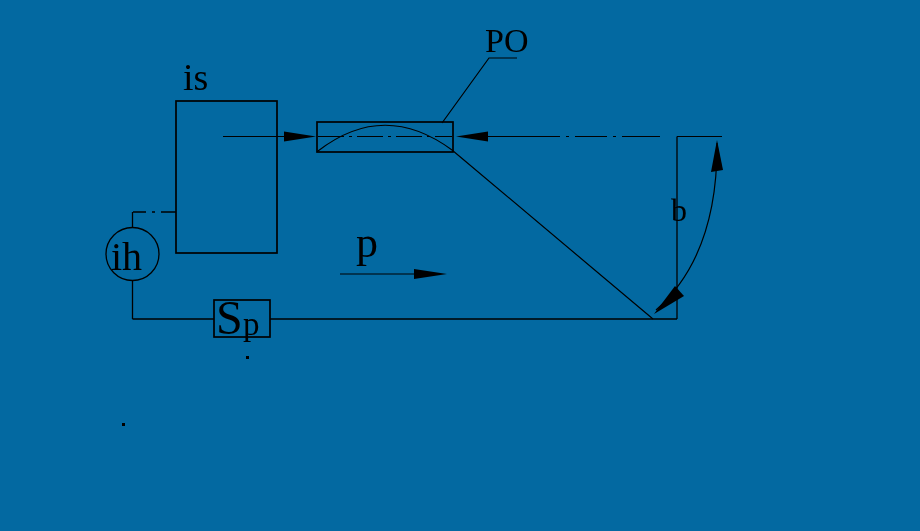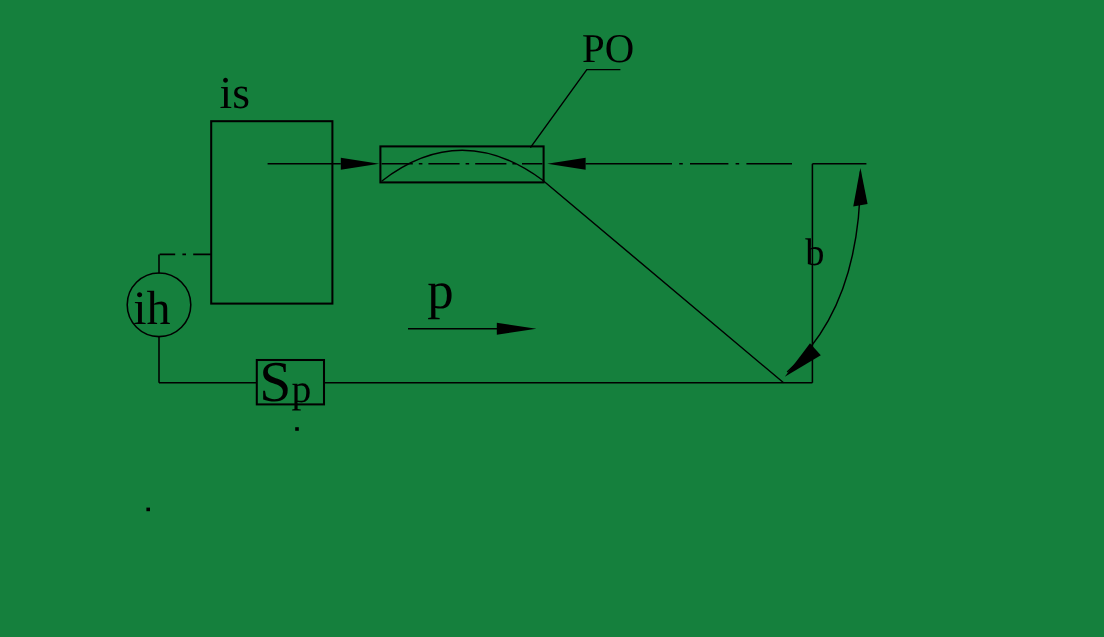--- a/index.html
+++ b/index.html
@@ -4,21 +4,21 @@
 <style>
   html, body {
     margin: 0;
     padding: 0;
     background: #ffffff;
   }
   .stage {
     position: relative;
     width: 920px;
     height: 531px;
-    background: #15803d;
+    background: #0369a1;
     overflow: hidden;
   }
   svg text {
     font-family: "Liberation Serif", "DejaVu Serif", serif;
     fill: #000000;
   }
   .lbl-is   { font-size: 38px; }
   .lbl-ih   { font-size: 40px; }
   .lbl-S    { font-size: 48px; }
   .lbl-psub { font-size: 33px; }

